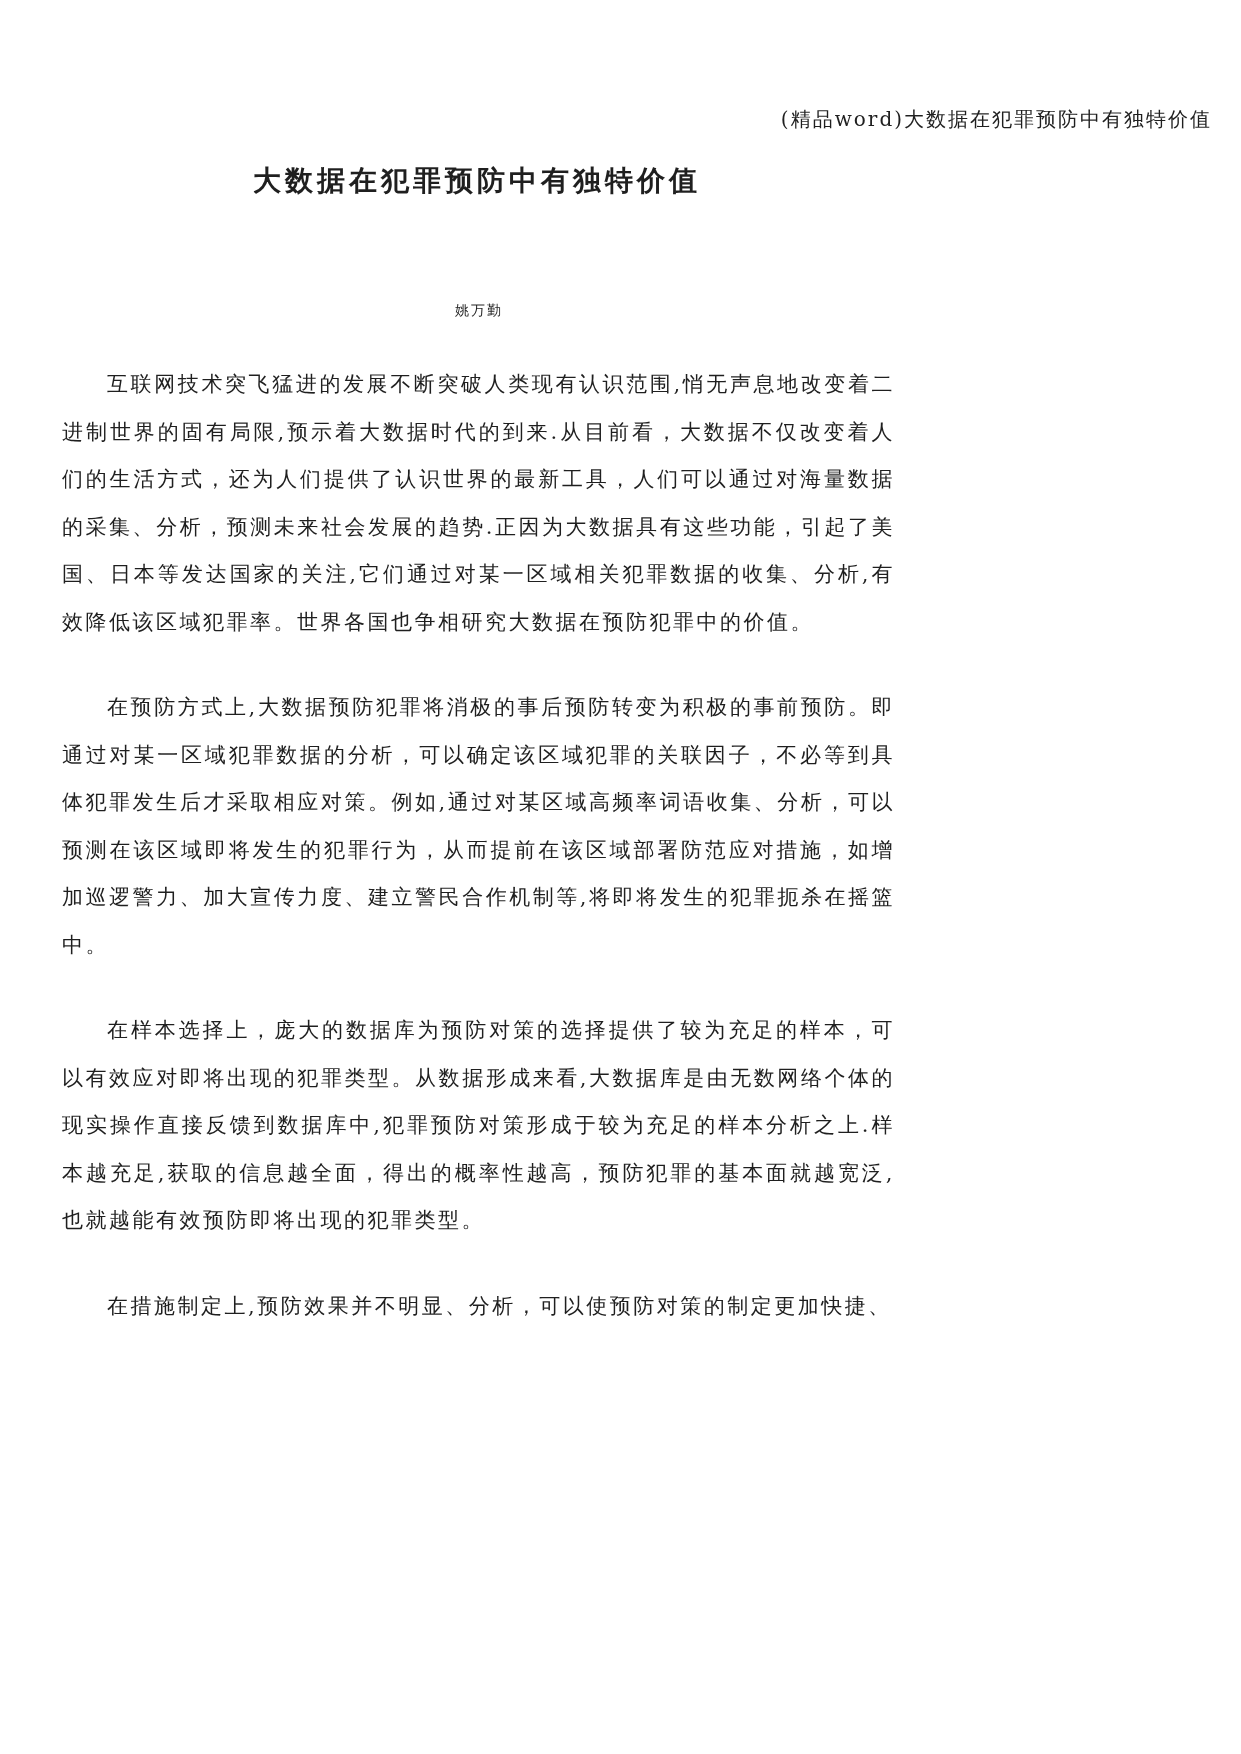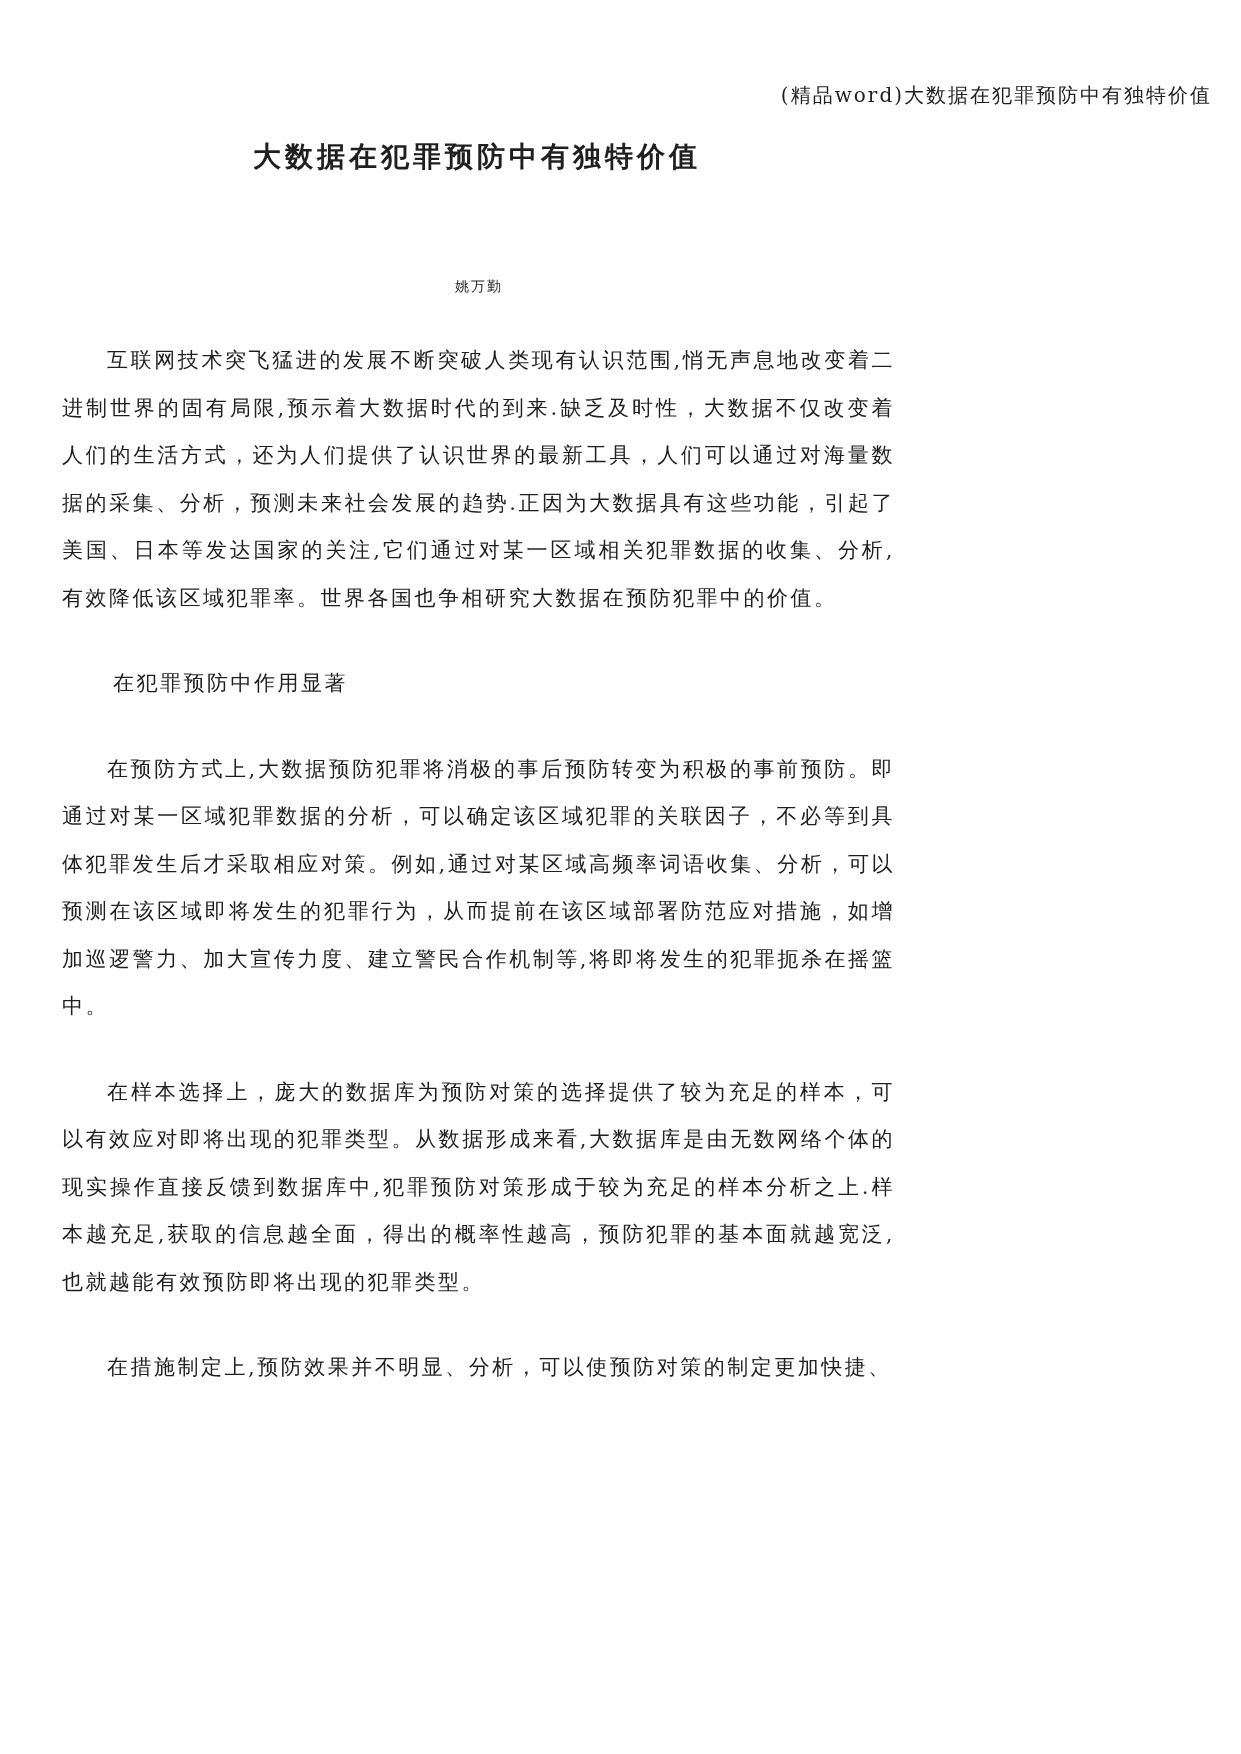--- a/index.html
+++ b/index.html
@@ -6,21 +6,21 @@
     margin: 0;
     padding: 0;
     background: #ffffff;
   }
   .page {
     position: relative;
     width: 1241px;
     height: 1754px;
     background: #ffffff;
     box-sizing: border-box;
-    padding-top: 81px;
+    padding-top: 105px;
     font-family: "DejaVu Serif", "Liberation Serif", serif;
     color: #1f1f1f;
     overflow: hidden;
   }
   .doc-header {
     text-align: right;
     padding-right: 29px;
     font-size: 20px;
     letter-spacing: 2px;
     line-height: 28px;
@@ -63,23 +63,22 @@
 <div class="page">
 
   <div class="doc-header">(精品word)大数据在犯罪预防中有独特价值</div>
 
   <h1 class="doc-title">大数据在犯罪预防中有独特价值</h1>
 
   <div class="doc-author">姚万勤</div>
 
   <div class="doc-body">
 
-    <p class="para">互联网技术突飞猛进的发展不断突破人类现有认识范围,悄无声息地改变着二进制世界的固有局限,预示着大数据时代的到来.缺乏及时性，大数据不仅改变着人们的生活方式，还为人们提供了认识世界的最新工具，人们可以通过对海量数据的采集、分析，预测未来社会发展的趋势.正因为大数据具有这些功能，引起了美国、日本等发达国家的关注,它们通过对某一区域相关犯罪数据的收集、分析,有效降低该区域犯罪率。世界各国也争相研究大数据在预防犯罪中的价值。</p>
+    <p class="para">互联网技术突飞猛进的发展不断突破人类现有认识范围,悄无声息地改变着二进制世界的固有局限,预示着大数据时代的到来.从目前看，大数据不仅改变着人们的生活方式，还为人们提供了认识世界的最新工具，人们可以通过对海量数据的采集、分析，预测未来社会发展的趋势.正因为大数据具有这些功能，引起了美国、日本等发达国家的关注,它们通过对某一区域相关犯罪数据的收集、分析,有效降低该区域犯罪率。世界各国也争相研究大数据在预防犯罪中的价值。</p>
 
-    <p class="section-heading">在犯罪预防中作用显著</p>
 
 
     <p class="para">在预防方式上,大数据预防犯罪将消极的事后预防转变为积极的事前预防。即通过对某一区域犯罪数据的分析，可以确定该区域犯罪的关联因子，不必等到具体犯罪发生后才采取相应对策。例如,通过对某区域高频率词语收集、分析，可以预测在该区域即将发生的犯罪行为，从而提前在该区域部署防范应对措施，如增加巡逻警力、加大宣传力度、建立警民合作机制等,将即将发生的犯罪扼杀在摇篮中。</p>
 
     <p class="para">在样本选择上，庞大的数据库为预防对策的选择提供了较为充足的样本，可以有效应对即将出现的犯罪类型。从数据形成来看,大数据库是由无数网络个体的现实操作直接反馈到数据库中,犯罪预防对策形成于较为充足的样本分析之上.样本越充足,获取的信息越全面，得出的概率性越高，预防犯罪的基本面就越宽泛,也就越能有效预防即将出现的犯罪类型。</p>
 
     <p class="para">在措施制定上,预防效果并不明显、分析，可以使预防对策的制定更加快捷、</p>
 
   </div>
 

